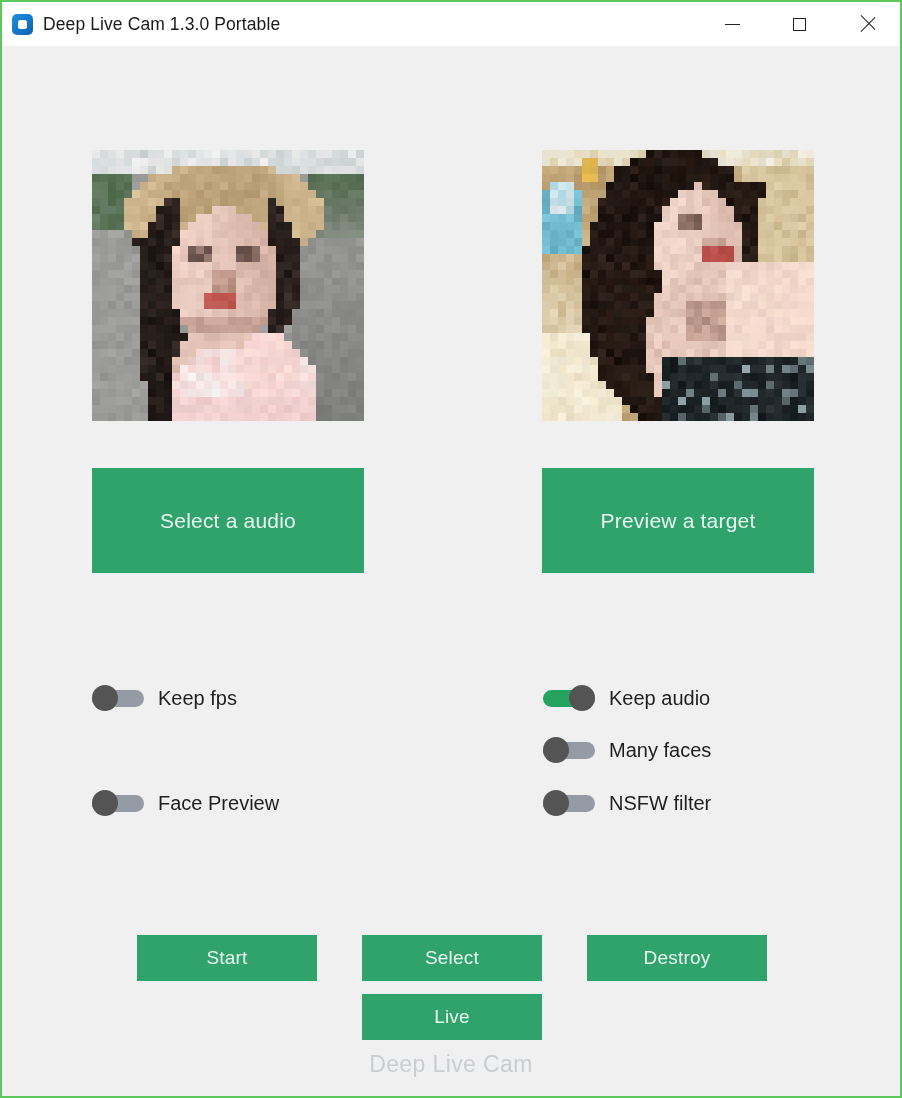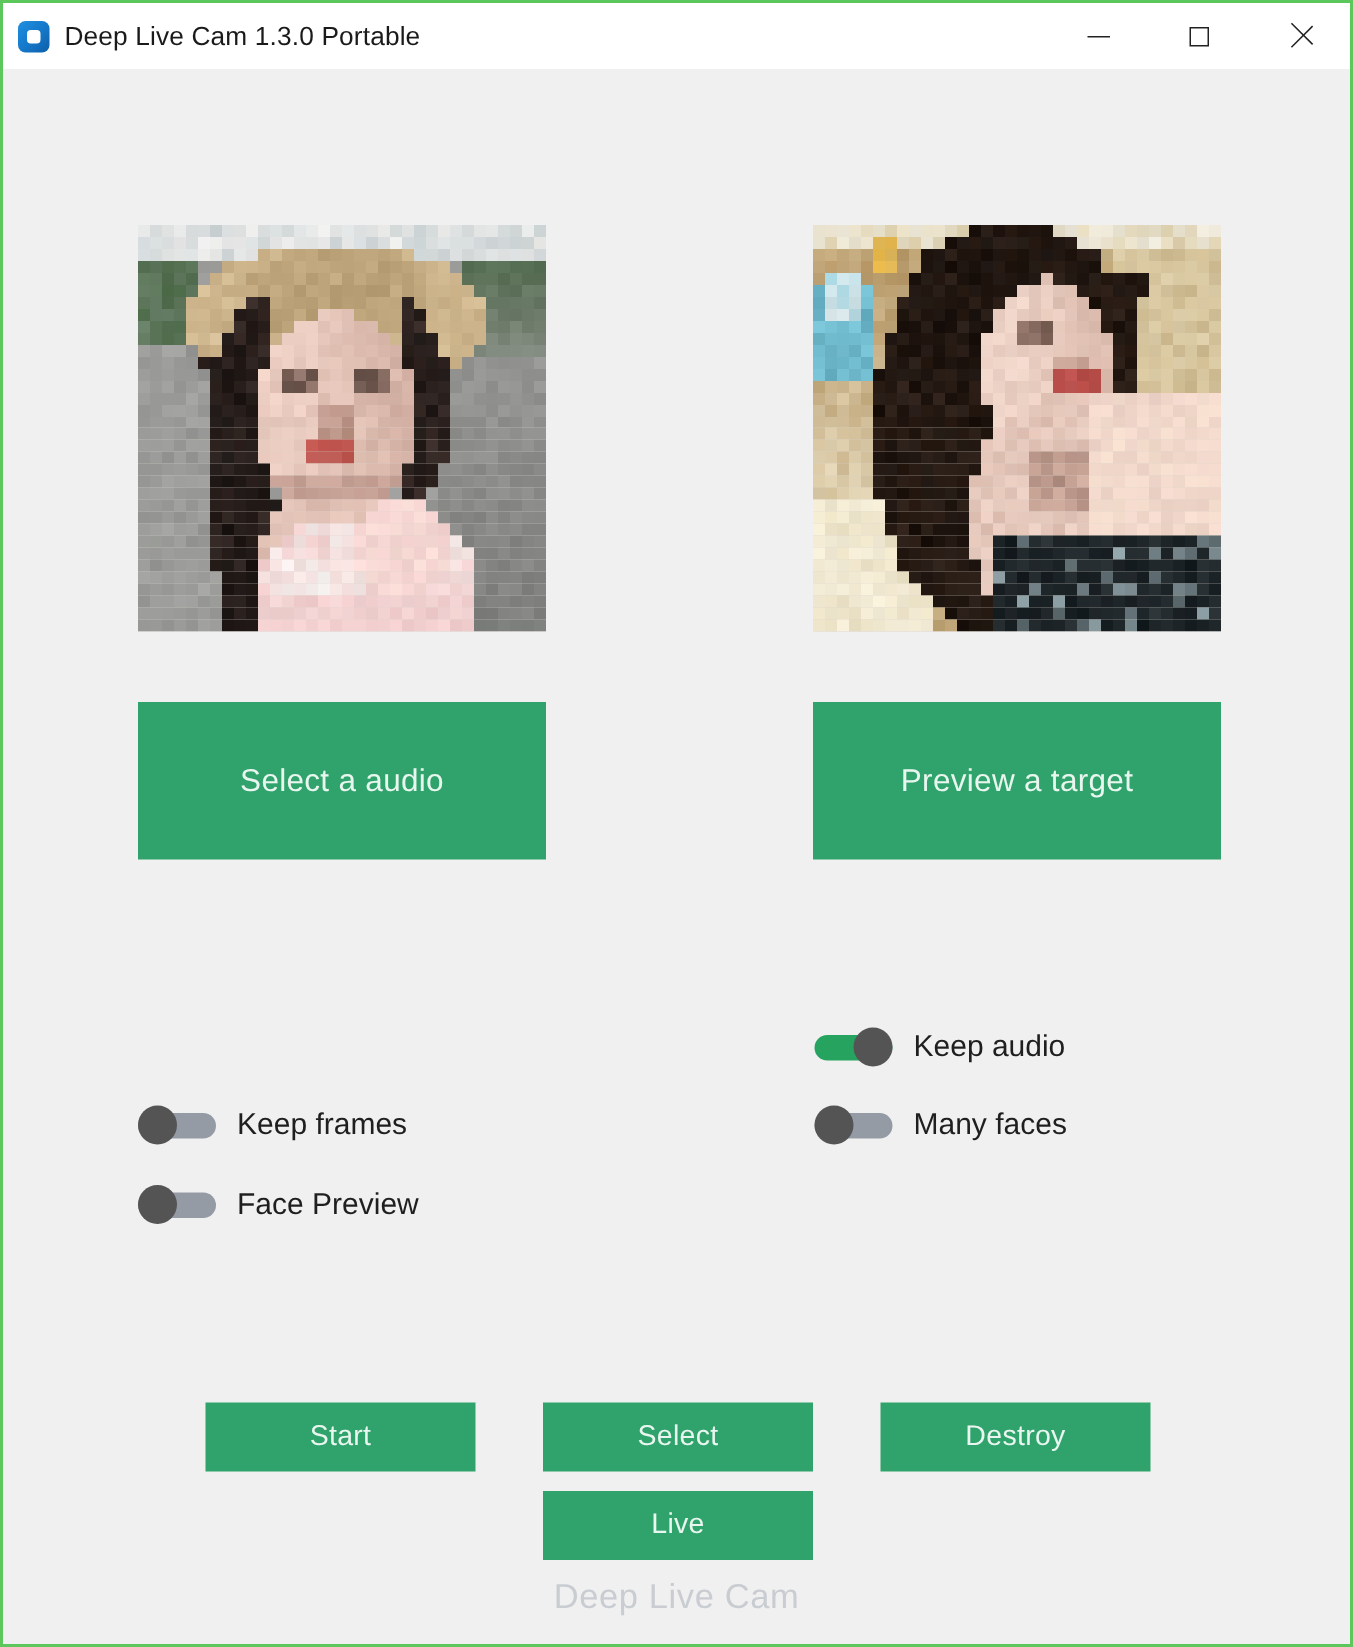--- a/index.html
+++ b/index.html
@@ -2573,28 +2573,28 @@
           <i style="background:rgb(21,28,32)"></i>
           <i style="background:rgb(26,33,37)"></i>
           <i style="background:rgb(31,39,43)"></i>
         </div>
     </div>
 
     <button class="btn btn-select" id="btn-select-face">Select a audio</button>
 
     <button class="btn btn-select" id="btn-select-target">Preview a target</button>
 
-
-    <div class="switch-row" id="sw-keep-frames">
+    <div class="switch-row" id="sw-keep-fps">
       <div class="switch">
         <span class="track"></span>
         <span class="knob"></span>
       </div>
-      <span class="switch-label">Keep frames</span>
+      <span class="switch-label">Keep fps</span>
     </div>
+
 
     <div class="switch-row" id="sw-face-enhancer">
       <div class="switch">
         <span class="track"></span>
         <span class="knob"></span>
       </div>
       <span class="switch-label">Face Preview</span>
     </div>
 
     <div class="switch-row" id="sw-keep-audio">
@@ -2606,20 +2606,27 @@
     </div>
 
     <div class="switch-row" id="sw-many-faces">
       <div class="switch">
         <span class="track"></span>
         <span class="knob"></span>
       </div>
       <span class="switch-label">Many faces</span>
     </div>
 
+    <div class="switch-row" id="sw-nsfw-filter">
+      <div class="switch">
+        <span class="track"></span>
+        <span class="knob"></span>
+      </div>
+      <span class="switch-label">NSFW filter</span>
+    </div>
 
     <button class="btn btn-action" id="btn-start">Start</button>
     <button class="btn btn-action" id="btn-destroy">Select</button>
     <button class="btn btn-action" id="btn-preview">Destroy</button>
     <button class="btn btn-action" id="btn-live">Live</button>
 
     <div class="footer">Deep Live Cam</div>
 
   </div>
 </div>

